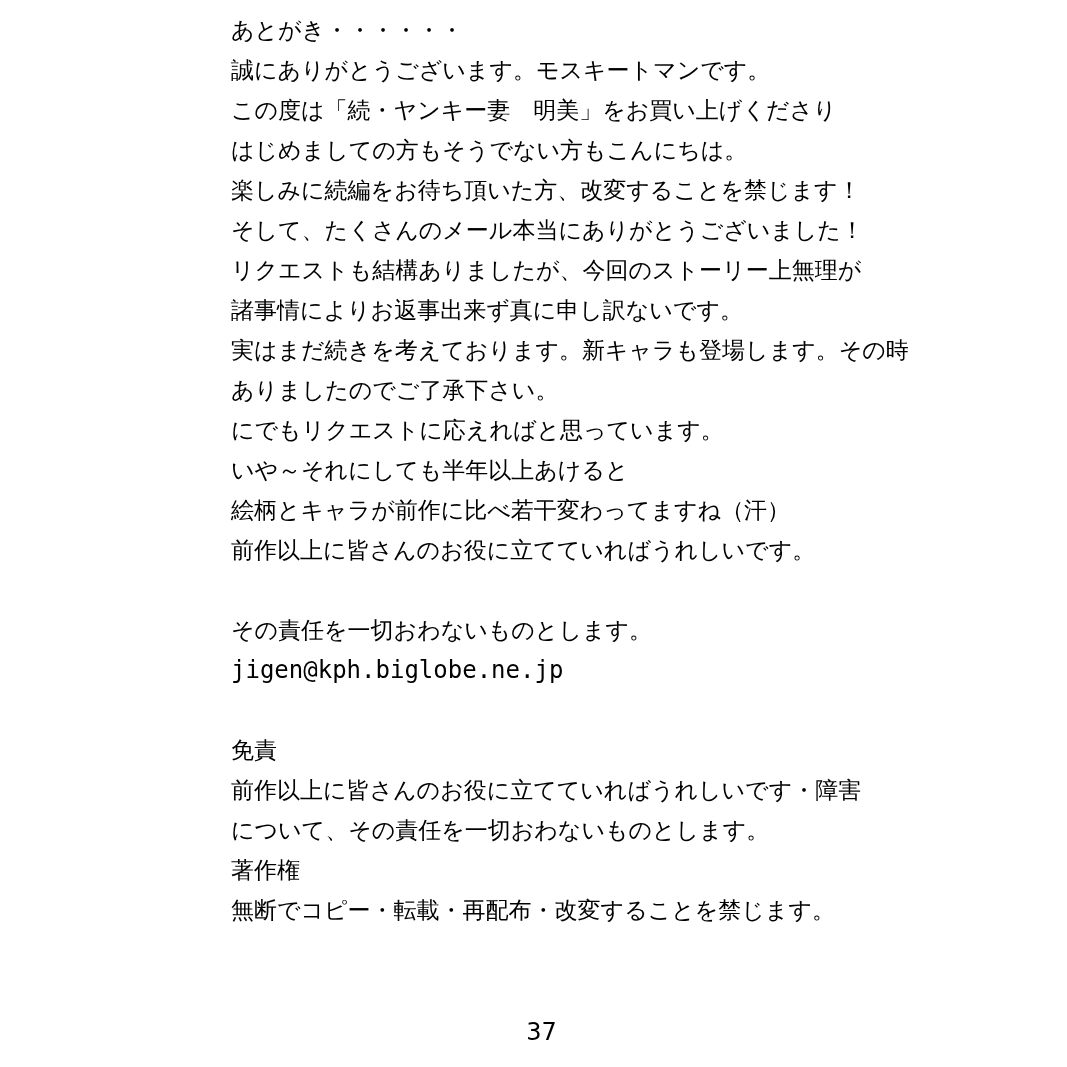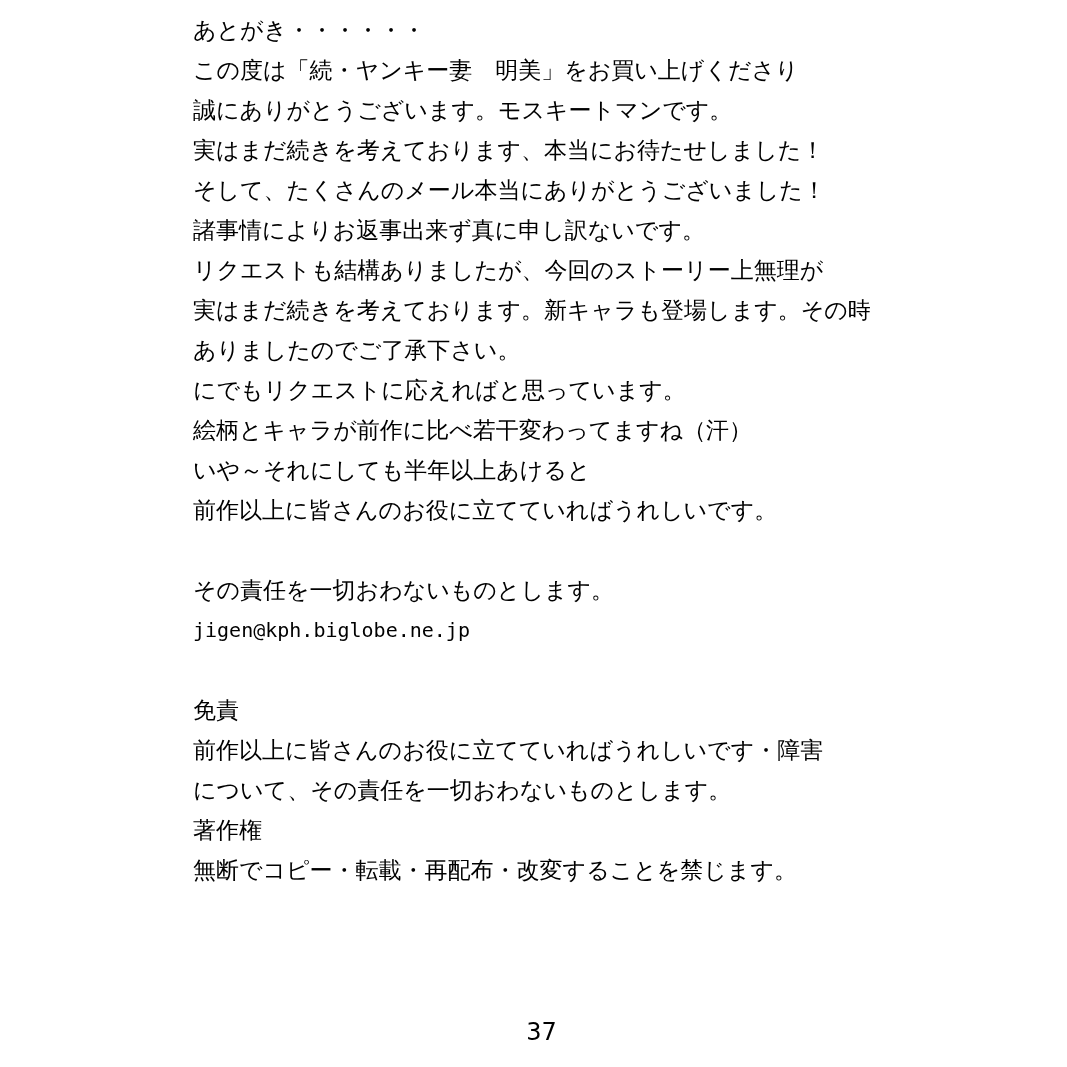--- a/index.html
+++ b/index.html
@@ -20,55 +20,57 @@
     top: 10px;
     left: 193px;
     width: 730px;
   }
   .line {
     height: 40px;
     line-height: 40px;
     font-size: 23px;
     white-space: pre;
     letter-spacing: 0px;
+    margin-left: 38px;
   }
   .mono {
     font-family: "DejaVu Sans Mono", monospace;
-    font-size: 20px;
+    font-size: 24px;
   }
   .indent {
     padding-left: 189px;
   }
   .page-number {
     position: absolute;
     top: 1012px;
     left: 8px;
     width: 1067px;
     height: 40px;
     line-height: 40px;
     text-align: center;
     font-size: 24px;
   }
 </style>
 </head>
 <body>
 
 <div class="text-block">
   <div class="line">あとがき・・・・・・</div>
+  <div class="line">誠にありがとうございます。モスキートマンです。</div>
   <div class="line">この度は「続・ヤンキー妻　明美」をお買い上げくださり</div>
-  <div class="line">誠にありがとうございます。モスキートマンです。</div>
-  <div class="line">実はまだ続きを考えております、本当にお待たせしました！</div>
+  <div class="line">はじめましての方もそうでない方もこんにちは。</div>
+  <div class="line">楽しみに続編をお待ち頂いた方、改変することを禁じます！</div>
   <div class="line">そして、たくさんのメール本当にありがとうございました！</div>
+  <div class="line">リクエストも結構ありましたが、今回のストーリー上無理が</div>
   <div class="line">諸事情によりお返事出来ず真に申し訳ないです。</div>
-  <div class="line">リクエストも結構ありましたが、今回のストーリー上無理が</div>
   <div class="line">実はまだ続きを考えております。新キャラも登場します。その時</div>
   <div class="line">ありましたのでご了承下さい。</div>
   <div class="line">にでもリクエストに応えればと思っています。</div>
+  <div class="line">いや～それにしても半年以上あけると</div>
   <div class="line">絵柄とキャラが前作に比べ若干変わってますね（汗）</div>
-  <div class="line">いや～それにしても半年以上あけると</div>
   <div class="line">前作以上に皆さんのお役に立てていればうれしいです。</div>
   <div class="line"></div>
   <div class="line">その責任を一切おわないものとします。</div>
   <div class="line mono">jigen@kph.biglobe.ne.jp</div>
   <div class="line"></div>
   <div class="line">免責</div>
   <div class="line">前作以上に皆さんのお役に立てていればうれしいです・障害</div>
   <div class="line">について、その責任を一切おわないものとします。</div>
   <div class="line">著作権</div>
   <div class="line">無断でコピー・転載・再配布・改変することを禁じます。</div>

